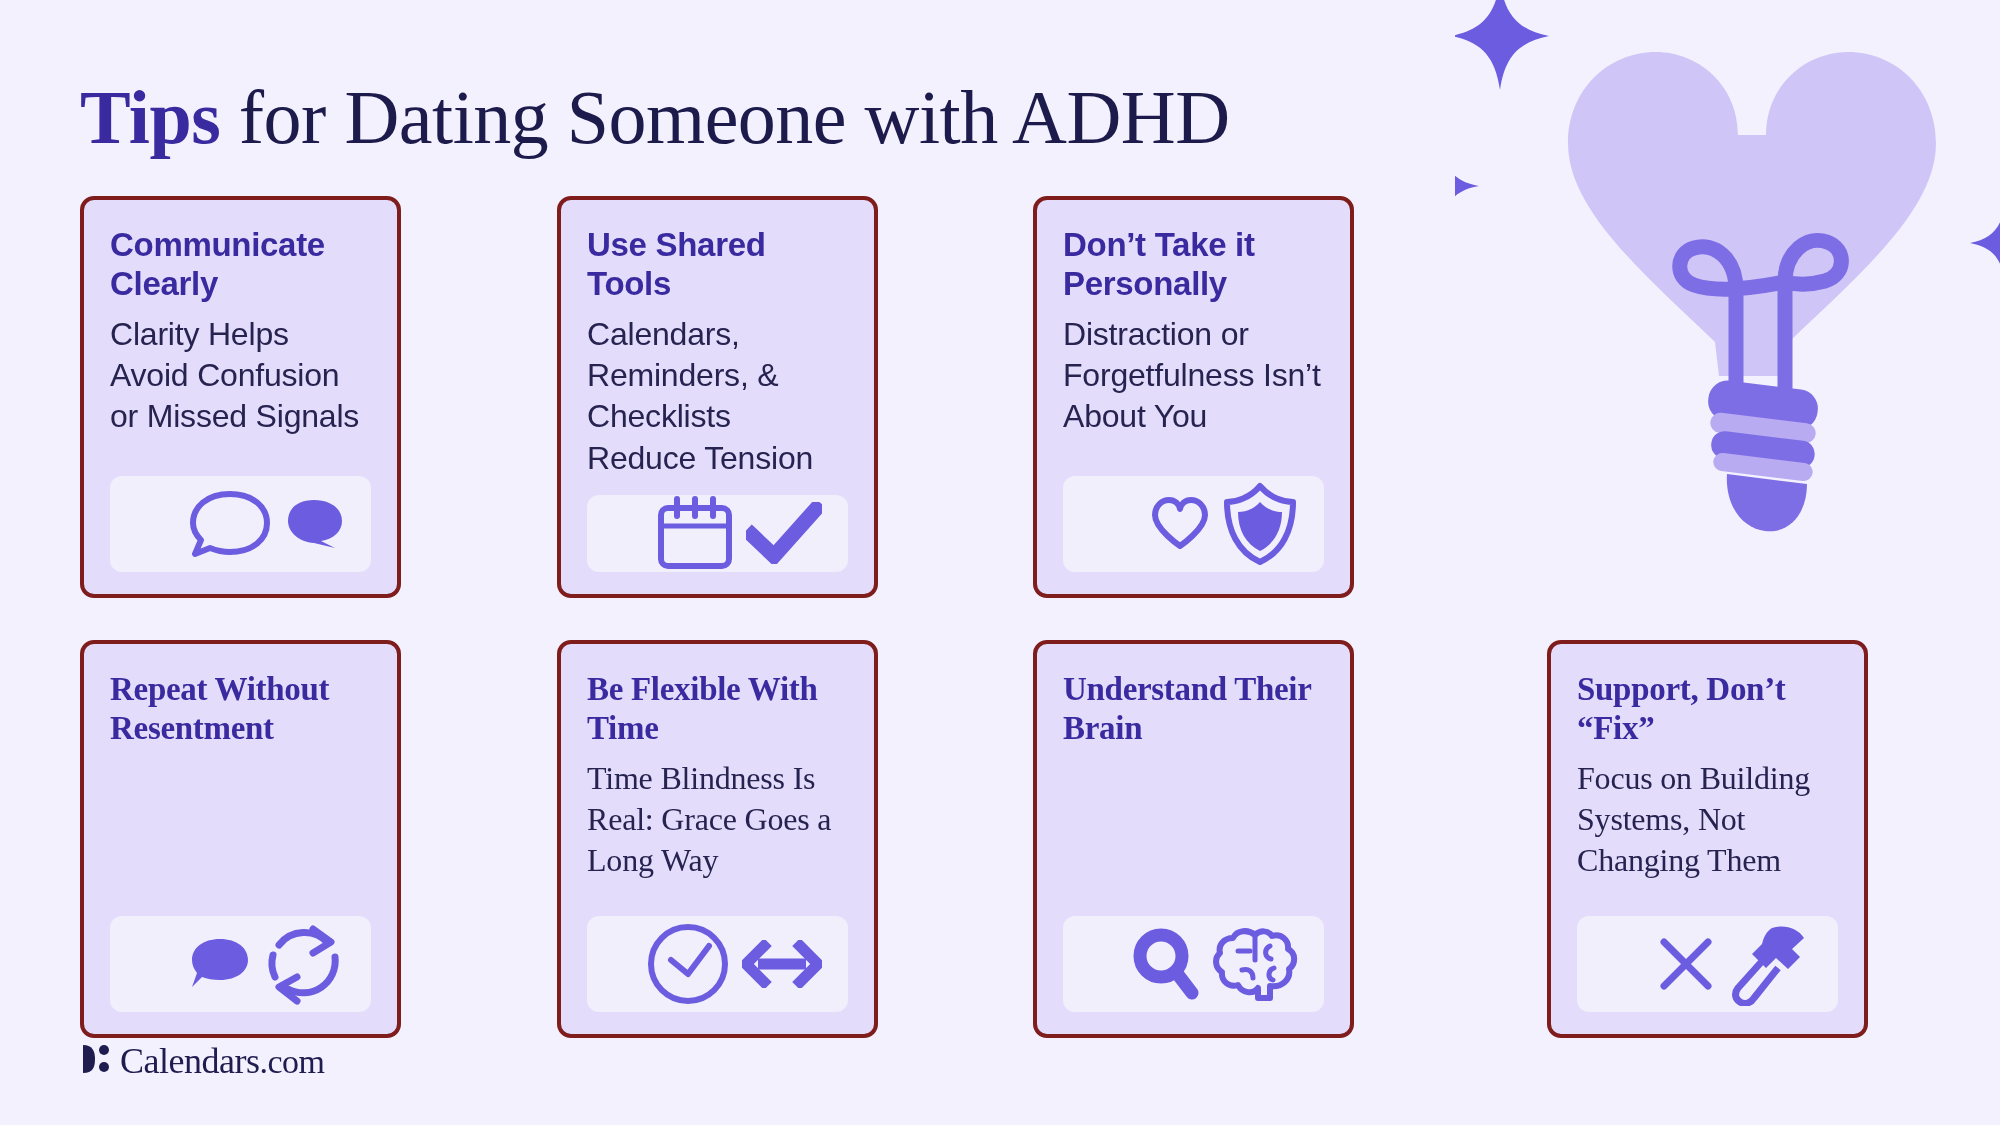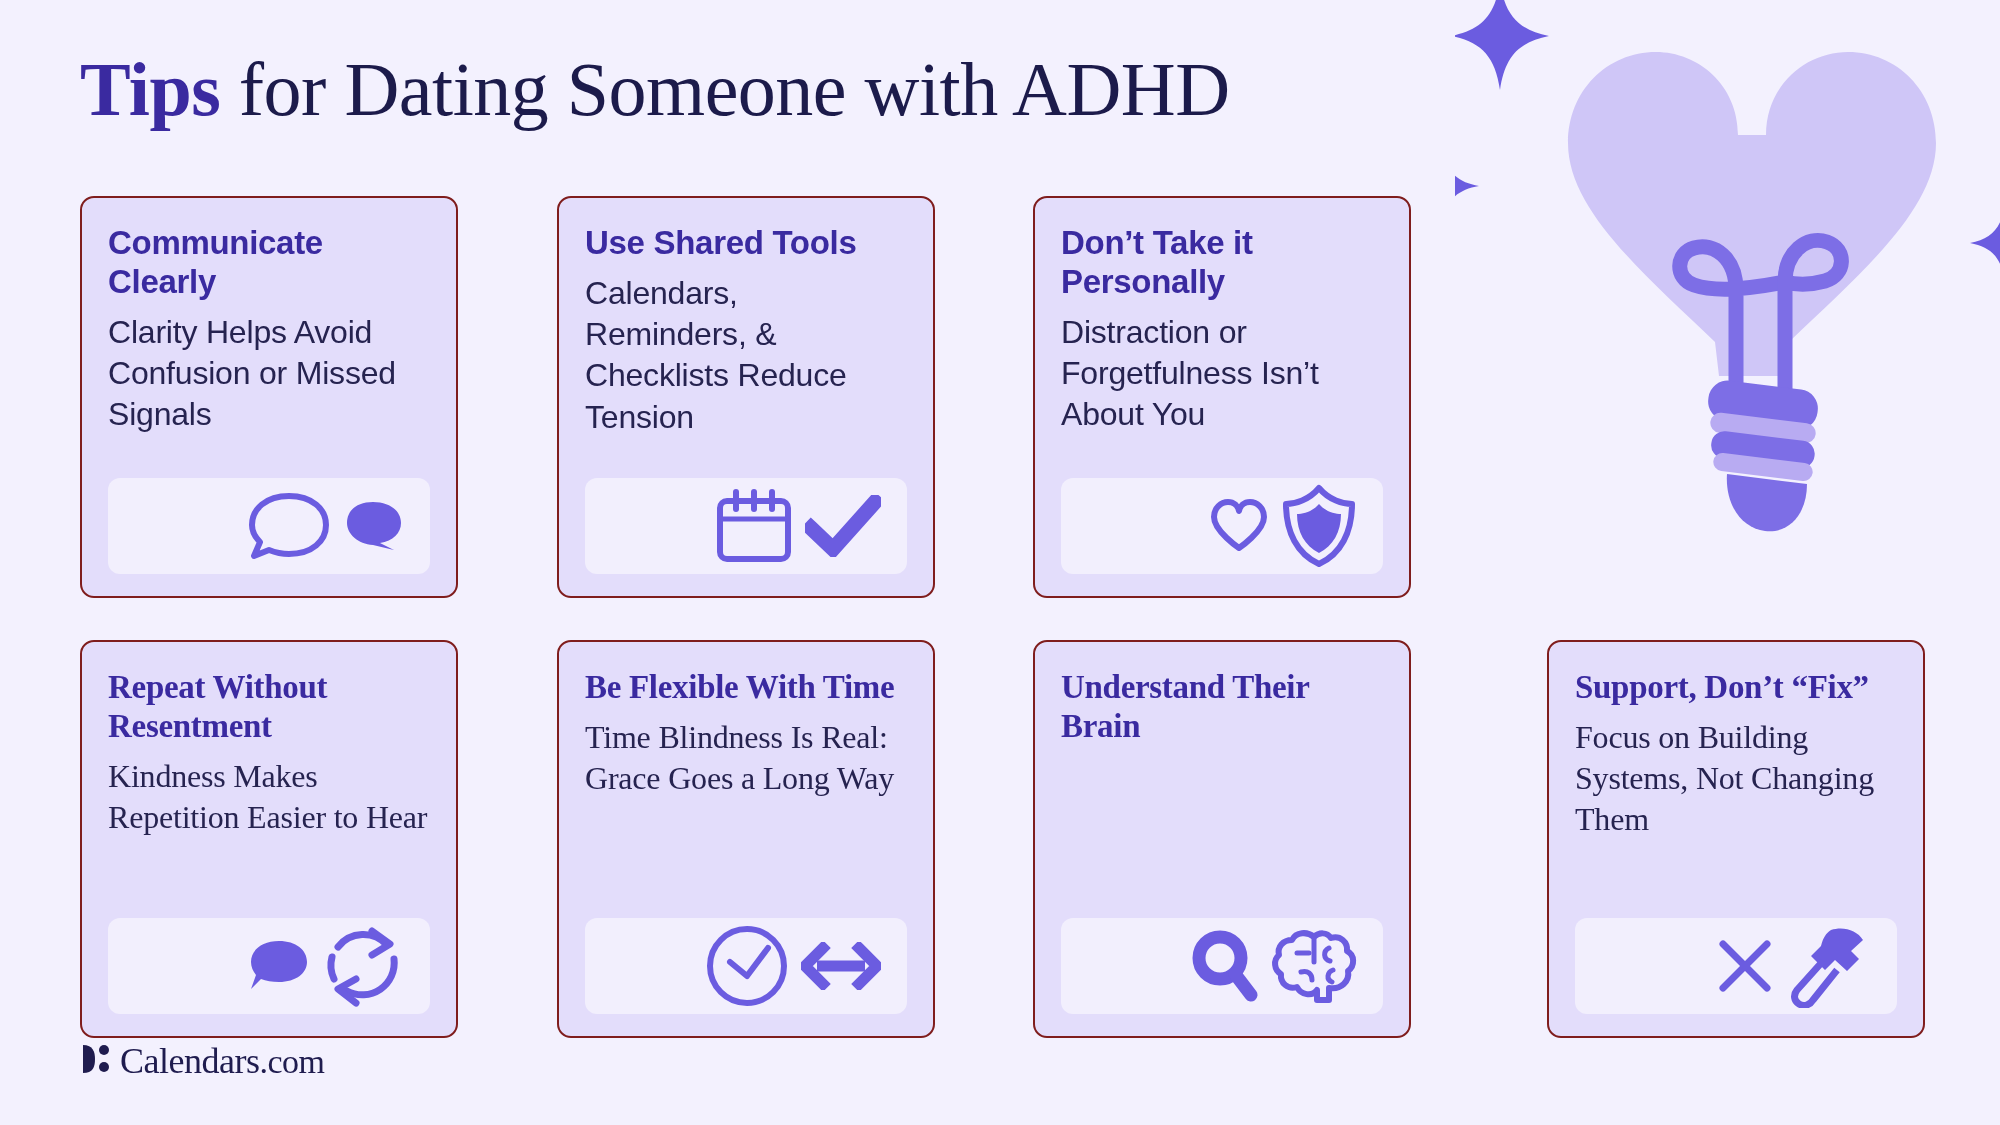--- a/index.html
+++ b/index.html
@@ -7,41 +7,41 @@
   body {
     background:#f3f1fe;
     font-family:"Liberation Sans", sans-serif;
     position:relative;
     overflow:hidden;
   }
 
   
   #page-title {
     position:absolute;
-    left:80px; top:46px;
+    left:80px; top:74px;
     font-family:"Liberation Serif", serif;
     font-size:76px;
     font-weight:400;
     color:#1c1b4b;
     letter-spacing:-0.5px;
     white-space:nowrap;
     text-align:center;
   }
   #page-title .accent {
     font-weight:700;
     color:#3a2aa0;
   }
 
   
   .grid { position:absolute; left:0; top:0; }
   .card {
     position:absolute;
-    width:378px;
+    width:321px;
     background:#e3ddfb;
-    border:2px solid #7f1d1d;
+    border:4px solid #7f1d1d;
     border-radius:14px;
     padding:26px 26px 22px 26px;
     display:flex;
     flex-direction:column;
   }
   .card-title {
     font-size:33px;
     font-weight:700;
     line-height:1.18;
     color:#3a2aa0;
@@ -202,21 +202,20 @@
         <svg width="76" height="84" viewBox="0 0 76 84">
           <path d="M38 4 C48 16 62 20 71 20 C71 48 60 70 38 80 C16 70 5 48 5 20 C14 20 28 16 38 4 Z" fill="none" stroke="#6b5ce0" stroke-width="6" stroke-linejoin="round"></path>
           <path d="M38 20 C45 28 54 30 60 30 C60 48 52 62 38 69 C24 62 16 48 16 30 C22 30 31 28 38 20 Z" fill="#6b5ce0"></path>
         </svg>
       </span>
     </div>
   </div>
 
   <div class="card r2 c1 h-tall2">
     <div class="card-title">Repeat Without Resentment</div>
-    <div class="card-sub">Kindness Makes Repetition Easier to Hear</div>
     <div class="icon-strip">
       <span>
         <svg width="62" height="54" viewBox="0 0 62 54">
           <path d="M31 2 C48 2 59 11 59 23 C59 34 48 43 31 43 C24 43 18 42 13 40 L3 50 L8 36 C5 32 3 28 3 23 C3 11 14 2 31 2 Z" fill="#6b5ce0"></path>
         </svg>
       </span>
       <span>
         <svg width="82" height="86" viewBox="0 0 82 86">
           <path d="M16 24 A32 32 0 0 1 65 22" fill="none" stroke="#6b5ce0" stroke-width="7" stroke-linecap="round"></path>
           <path d="M72 36 A32 32 0 0 1 25 68" fill="none" stroke="#6b5ce0" stroke-width="7" stroke-linecap="round"></path>

